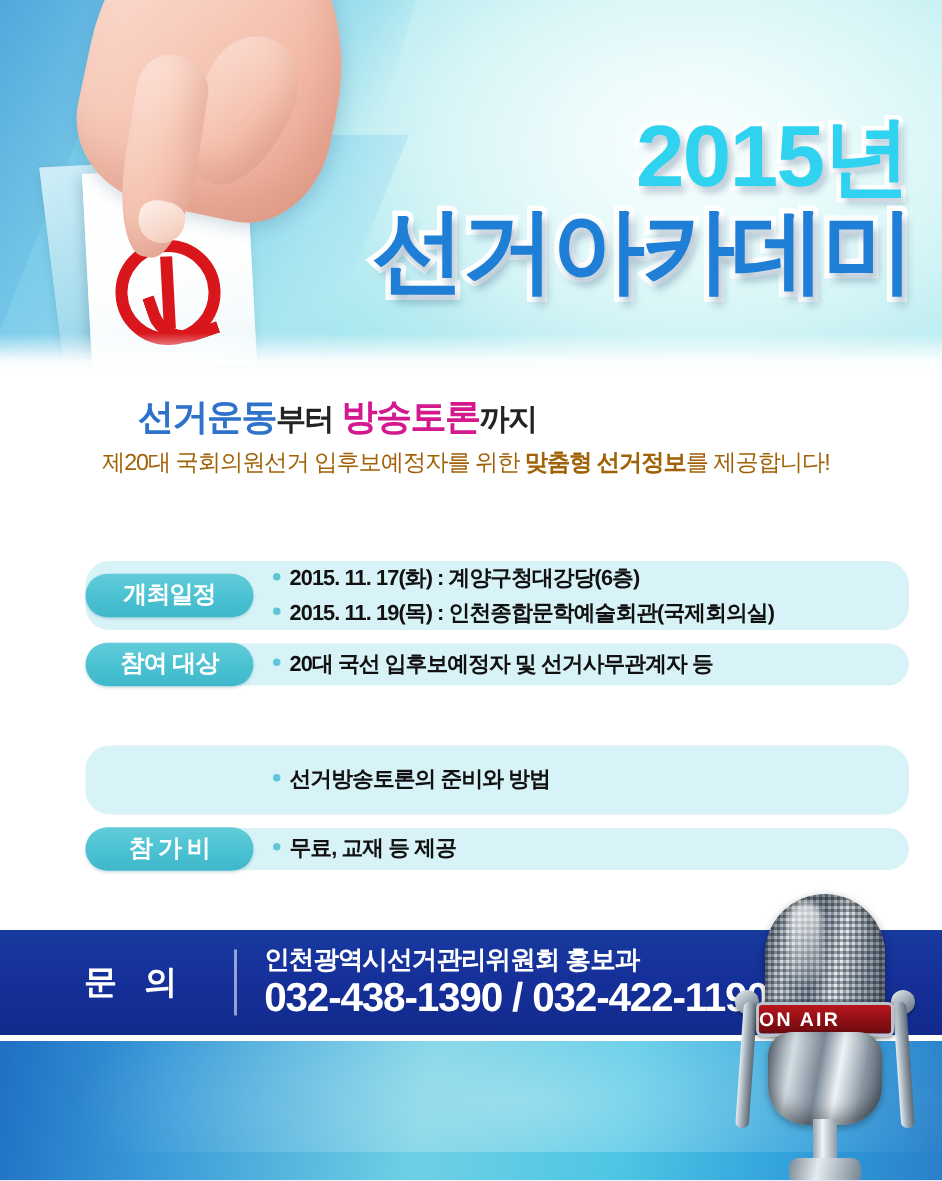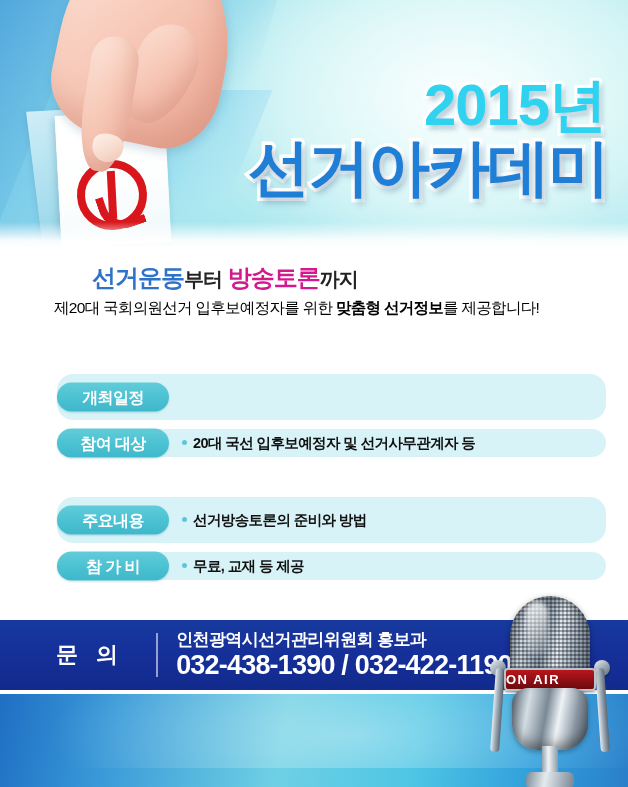--- a/index.html
+++ b/index.html
@@ -205,23 +205,23 @@
     white-space: nowrap;
     margin-left: 48px;
   }
   .sh-a { color: #2f72c9; }
   .sh-b { color: #232323; font-size: 20px; }
   .sh-c { color: #d4188e; }
   .sh-d { color: #232323; font-size: 20px; }
 
   .subline {
     position: absolute;
-    left: 54px; top: 50px;
+    left: 68px; top: 50px;
     font-size: 15.5px;
-    color: #000000;
+    color: #a16207;
     letter-spacing: -.7px;
     white-space: nowrap;
   }
   .subline b { font-weight: bold; }
 
   
   .rows {
     position: absolute;
     left: 0; top: 86px;
     width: 628px;
@@ -480,36 +480,45 @@
 
     <div class="subline">
       <span>제20대 국회의원선거 입후보예정자를 위한 </span><b>맞춤형 선거정보</b><span>를 제공합니다!</span>
     </div>
 
     <div class="rows">
 
       <div class="row tall">
         <div class="row-bg"></div>
         <div class="row-label">개최일정</div>
+        <div class="row-items">
+          <div class="bullet-line">
+              <span class="dot"></span>
+              <span>2015. 11. 17(화) : 계양구청대강당(6층)</span>
+            </div>
+          <div class="bullet-line">
+              <span class="dot"></span>
+              <span>2015. 11. 19(목) : 인천종합문학예술회관(국제회의실)</span>
+            </div>
+        </div>
       </div>
 
       <div class="row short">
         <div class="row-bg"></div>
         <div class="row-label">참여 대상</div>
         <div class="row-items">
           <div class="bullet-line">
               <span class="dot"></span>
               <span>20대 국선 입후보예정자 및 선거사무관계자 등</span>
             </div>
         </div>
       </div>
 
       <div class="row tall">
         <div class="row-bg"></div>
-        <div class="row-label">주요내용</div>
         <div class="row-items">
           <div class="bullet-line">
               <span class="dot"></span>
               <span>선거방송토론의 준비와 방법</span>
             </div>
         </div>
       </div>
 
 
       <div class="row short">

